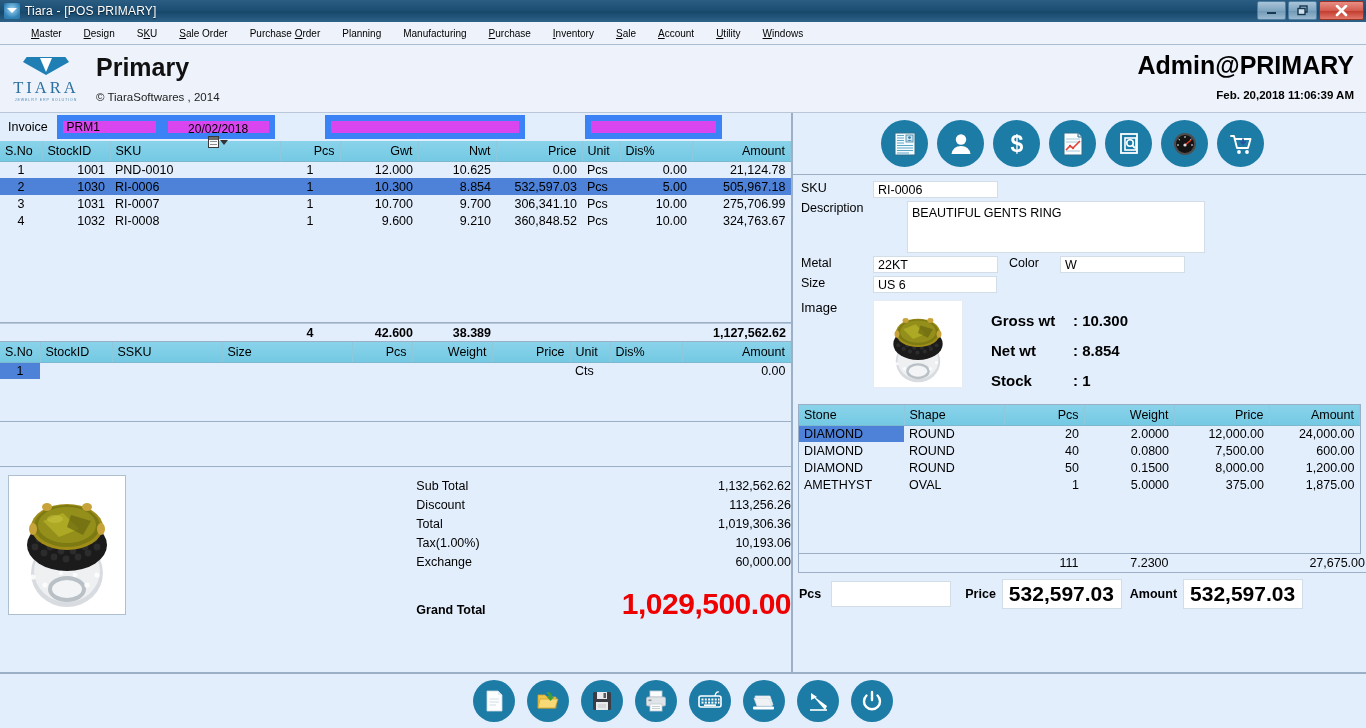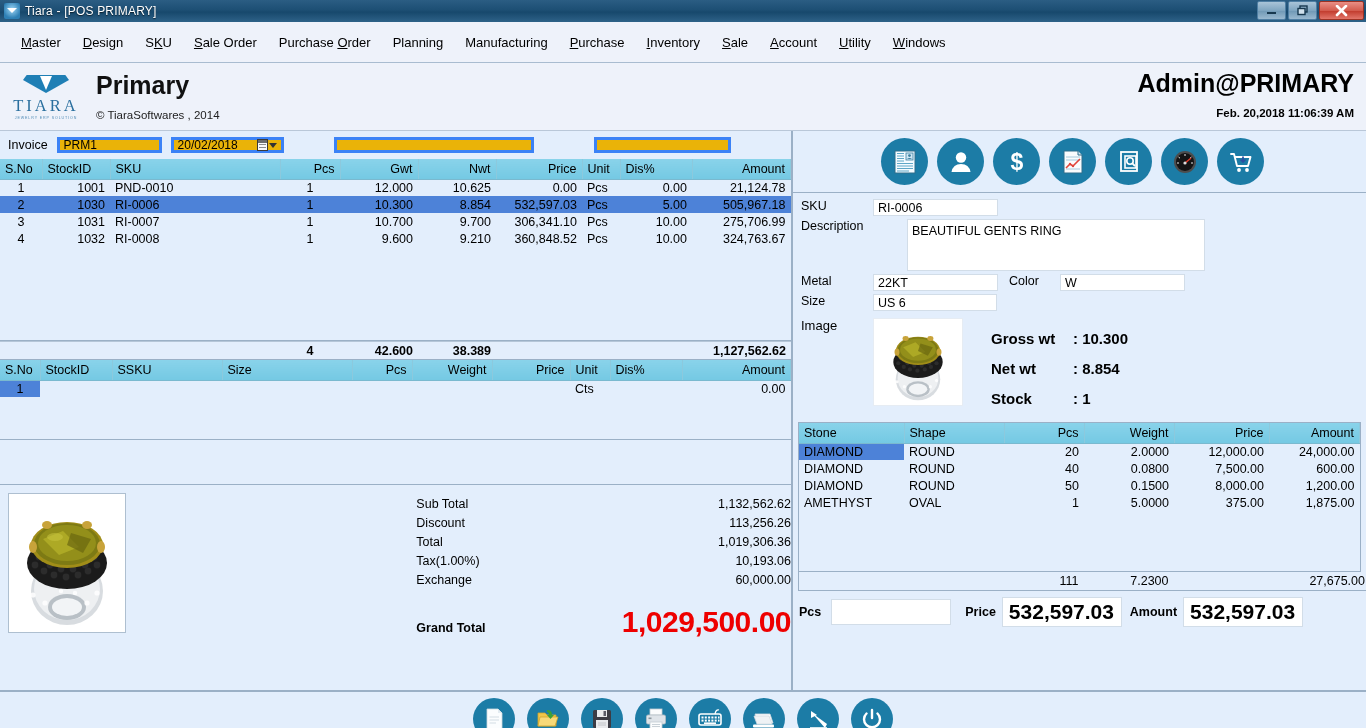--- a/index.html
+++ b/index.html
@@ -49,26 +49,26 @@
     color:#17384f; font-size:11px; line-height:1;
   }
   .win-btn.close {
     width: 45px;
     background: linear-gradient(to bottom,#e98f86,#d35c4e 50%,#c0392b 51%,#e2766a);
     border-color: #9c3224; color: #fff; font-weight: bold;
   }
 
   
   .menubar {
-    height: 41px;
+    height: 23px;
     background: #eef2fa;
     border-bottom: 1px solid #a9bcd0;
     display: flex; align-items: center;
-    padding-left: 10px;
-    font-size: 13px;
+    padding-left: 20px;
+    font-size: 10px;
   }
   .menu-item {
     padding: 2px 11px;
     color: #000;
     cursor: default;
     white-space: nowrap;
   }
   .menu-item u { text-decoration: underline; }
 
   
@@ -138,30 +138,30 @@
 
   
   .invoice-row {
     height: 28px;
     display: flex; align-items: center;
     padding-left: 8px; gap: 0;
     background: #e3eefc;
   }
   .lbl { font-size: 12.5px; color: #000; }
   .tf {
-    background: #eab308; border: 3px solid #3b82f6;
-    height: 16px; font-size: 12px;
+    background: #d946ef; border: 6px solid #3b82f6;
+    height: 24px; font-size: 12px;
     padding: 1px 4px;
     font-family: "Liberation Sans", sans-serif;
     color: #000;
   }
   .tf-invoice { width: 105px; margin-left: 9px; }
   .tf-date {
-    width: 113px; margin-left: 9px;
-    display: flex; align-items: center; justify-content: space-between;
+    width: 113px; margin-left: 0;
+    display: flex; align-items: center; justify-content: space-between; flex-direction: column;
   }
   .dt-glyph {
     display: flex; align-items: center; gap: 1px;
   }
   .cal-ico {
     width: 11px; height: 12px;
     border: 1px solid #3a3a3a; background: #fafafa;
     position: relative; display: inline-block;
   }
   .cal-ico::before {

